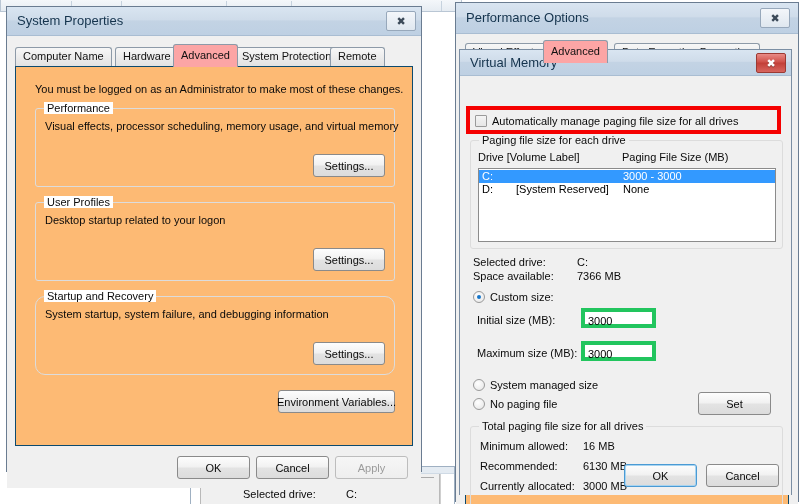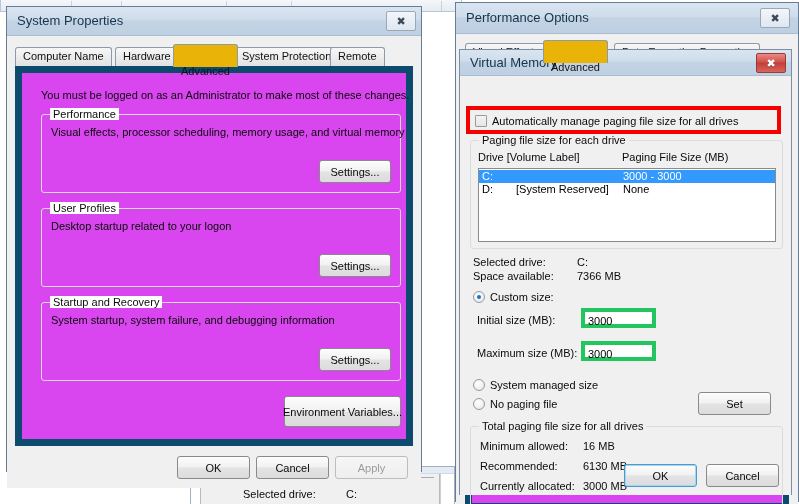--- a/index.html
+++ b/index.html
@@ -44,26 +44,26 @@
   
   .tabstrip{position:absolute;left:0;right:0;top:0;height:22px;}
   .tab{
     position:absolute;top:3px;height:19px;box-sizing:border-box;
     border:1px solid #8d9aa8;border-bottom:none;
     border-radius:3px 3px 0 0;
     background:linear-gradient(to bottom,#f7f7f7,#e2e2e2);
     padding:2px 7px 0 7px;font-size:11px;white-space:nowrap;color:#111;
   }
   .tab.sel{
-    top:0;height:23px;background:#eab308;border-color:#8d9aa8;
-    padding-top:20px;z-index:3;
+    top:0;height:23px;background:#fca5a5;border-color:#8d9aa8;
+    padding-top:4px;z-index:3;
   }
   .tabpage{
     position:absolute;left:0;right:0;top:21px;bottom:0;
-    border:7px solid #0c4a6e;background:#d946ef;box-sizing:border-box;
+    border:1px solid #0c4a6e;background:#fdba74;box-sizing:border-box;
   }
 
   
   .group{
     position:absolute;box-sizing:border-box;
     border:1px solid #dcdcdc;border-radius:3px;
   }
   .group > .glabel{
     position:absolute;top:-7px;left:8px;background:#fff;padding:0 3px;
     font-size:11px;color:#0b0b0b;white-space:nowrap;
@@ -185,29 +185,29 @@
       </div>
 
       <div class="group" style="left:19px;top:135px;width:360px;height:79px;">
         <div class="glabel">User Profiles</div>
         <div class="lbl" style="left:9px;top:11px;">Desktop startup related to your logon</div>
         <div class="btn" style="right:9px;bottom:9px;width:72px;height:23px;">
           <span>Settings...</span>
         </div>
       </div>
 
-      <div class="group" style="left:19px;top:229px;width:360px;height:79px;">
+      <div class="group" style="left:19px;top:229px;width:360px;height:79px;border-radius:10px;">
         <div class="glabel">Startup and Recovery</div>
         <div class="lbl" style="left:9px;top:11px;">System startup, system failure, and debugging information</div>
         <div class="btn" style="right:9px;bottom:9px;width:72px;height:23px;">
           <span>Settings...</span>
         </div>
       </div>
 
-      <div class="btn" style="left:262px;top:323px;width:117px;height:31px;">
+      <div class="btn" style="left:262px;top:323px;width:117px;height:23px;">
         <span>Environment Variables...</span>
       </div>
     </div>
 
     <div class="btn" style="left:170px;bottom:9px;width:73px;height:23px;">
       <span>OK</span>
     </div>
     <div class="btn" style="left:249px;bottom:9px;width:73px;height:23px;">
       <span>Cancel</span>
     </div>

